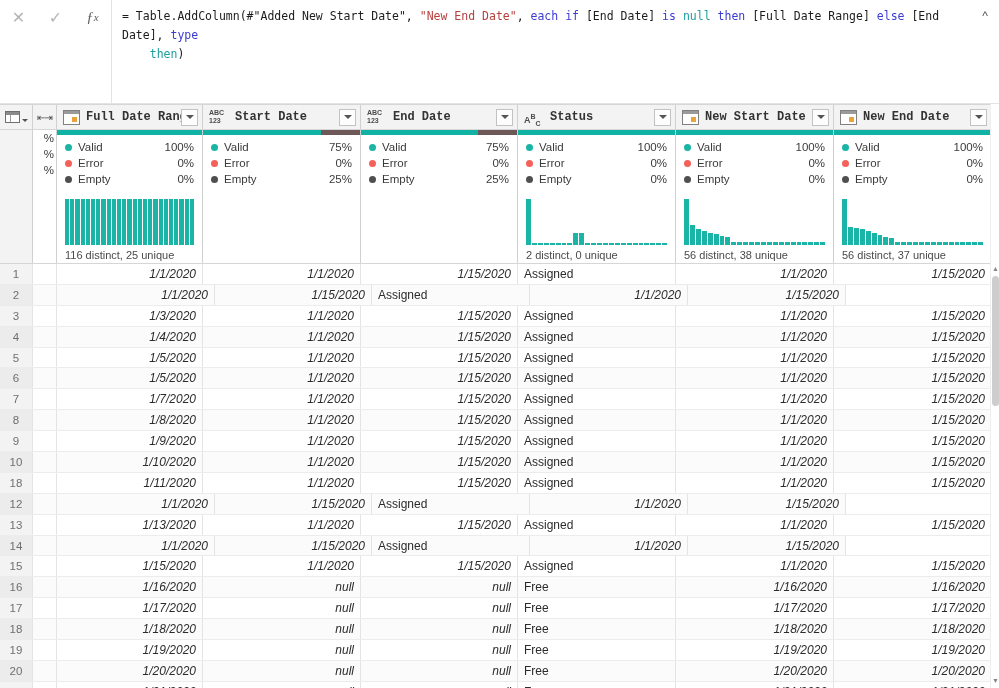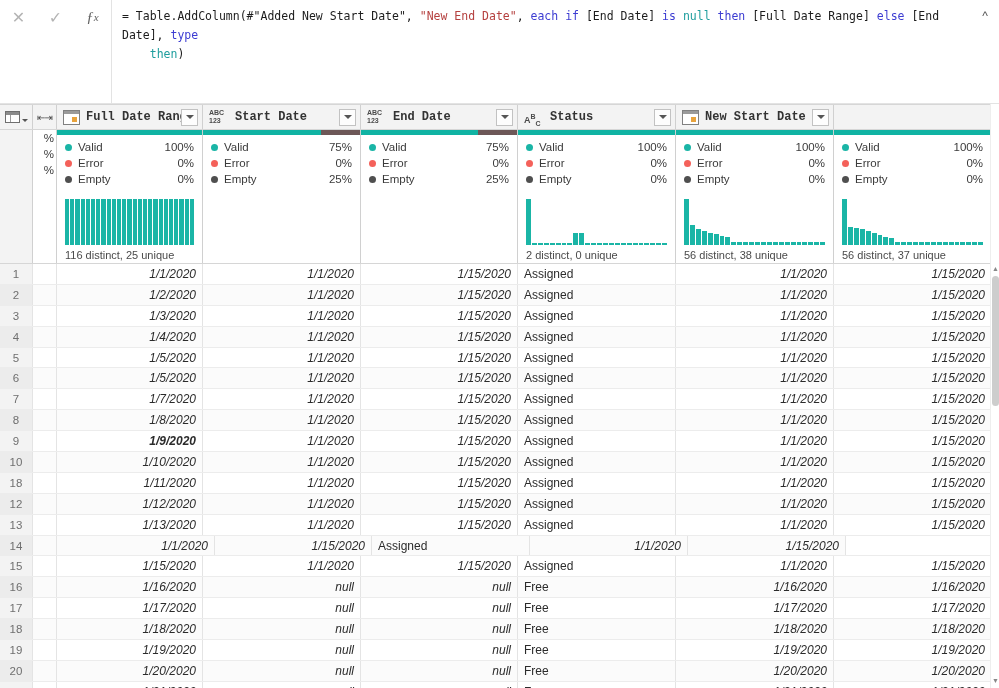--- a/index.html
+++ b/index.html
@@ -386,20 +386,27 @@
           <i></i>
         </div>
       </div>
       <div class="hcell" style="width: 158px; flex: 0 0 158px;">
         <span class="ticon cal"></span>
         <span class="tlabel">New Start Date</span>
         <div class="hdropdown">
           <i></i>
         </div>
       </div>
+      <div class="hcell" style="width: 158px; flex: 0 0 158px;">
+        <span class="ticon cal"></span>
+        <span class="tlabel">New End Date</span>
+        <div class="hdropdown">
+          <i></i>
+        </div>
+      </div>
     </div>
 
   <div id="quality-row" class="row-flex">
     <div id="q-rownum"></div>
     <div id="q-narrow">
       <div class="qstats">
         <div class="qline">
             <span class="qpct">%</span>
           </div>
         <div class="qline">
@@ -663,21 +670,20 @@
         <div class="dcell num" style="width: 146px; flex: 0 0 146px;">1/1/2020</div>
         <div class="dcell num" style="width: 158px; flex: 0 0 158px;">1/1/2020</div>
         <div class="dcell num" style="width: 157px; flex: 0 0 157px;">1/15/2020</div>
         <div class="dcell txt" style="width: 158px; flex: 0 0 158px;">Assigned</div>
         <div class="dcell num" style="width: 158px; flex: 0 0 158px;">1/1/2020</div>
         <div class="dcell num" style="width: 158px; flex: 0 0 158px;">1/15/2020</div>
       </div>
       <div class="drow row-flex alt">
         <div class="rownum">2</div>
         <div class="dgap"></div>
-        <div class="dcell num" style="width: 146px; flex: 0 0 146px;">1/2/2020</div>
         <div class="dcell num" style="width: 158px; flex: 0 0 158px;">1/1/2020</div>
         <div class="dcell num" style="width: 157px; flex: 0 0 157px;">1/15/2020</div>
         <div class="dcell txt" style="width: 158px; flex: 0 0 158px;">Assigned</div>
         <div class="dcell num" style="width: 158px; flex: 0 0 158px;">1/1/2020</div>
         <div class="dcell num" style="width: 158px; flex: 0 0 158px;">1/15/2020</div>
       </div>
       <div class="drow row-flex">
         <div class="rownum">3</div>
         <div class="dgap"></div>
         <div class="dcell num" style="width: 146px; flex: 0 0 146px;">1/3/2020</div>
@@ -733,21 +739,21 @@
         <div class="dcell num" style="width: 146px; flex: 0 0 146px;">1/8/2020</div>
         <div class="dcell num" style="width: 158px; flex: 0 0 158px;">1/1/2020</div>
         <div class="dcell num" style="width: 157px; flex: 0 0 157px;">1/15/2020</div>
         <div class="dcell txt" style="width: 158px; flex: 0 0 158px;">Assigned</div>
         <div class="dcell num" style="width: 158px; flex: 0 0 158px;">1/1/2020</div>
         <div class="dcell num" style="width: 158px; flex: 0 0 158px;">1/15/2020</div>
       </div>
       <div class="drow row-flex">
         <div class="rownum">9</div>
         <div class="dgap"></div>
-        <div class="dcell num" style="width: 146px; flex: 0 0 146px; font-weight: bold;">1/9/2020</div>
+        <div class="dcell num" style="width: 146px; flex: 0 0 146px;">1/9/2020</div>
         <div class="dcell num" style="width: 158px; flex: 0 0 158px;">1/1/2020</div>
         <div class="dcell num" style="width: 157px; flex: 0 0 157px;">1/15/2020</div>
         <div class="dcell txt" style="width: 158px; flex: 0 0 158px;">Assigned</div>
         <div class="dcell num" style="width: 158px; flex: 0 0 158px;">1/1/2020</div>
         <div class="dcell num" style="width: 158px; flex: 0 0 158px;">1/15/2020</div>
       </div>
       <div class="drow row-flex alt">
         <div class="rownum">10</div>
         <div class="dgap"></div>
         <div class="dcell num" style="width: 146px; flex: 0 0 146px;">1/10/2020</div>
@@ -763,21 +769,20 @@
         <div class="dcell num" style="width: 146px; flex: 0 0 146px;">1/11/2020</div>
         <div class="dcell num" style="width: 158px; flex: 0 0 158px;">1/1/2020</div>
         <div class="dcell num" style="width: 157px; flex: 0 0 157px;">1/15/2020</div>
         <div class="dcell txt" style="width: 158px; flex: 0 0 158px;">Assigned</div>
         <div class="dcell num" style="width: 158px; flex: 0 0 158px;">1/1/2020</div>
         <div class="dcell num" style="width: 158px; flex: 0 0 158px;">1/15/2020</div>
       </div>
       <div class="drow row-flex alt">
         <div class="rownum">12</div>
         <div class="dgap"></div>
-        <div class="dcell num" style="width: 146px; flex: 0 0 146px;">1/12/2020</div>
         <div class="dcell num" style="width: 158px; flex: 0 0 158px;">1/1/2020</div>
         <div class="dcell num" style="width: 157px; flex: 0 0 157px;">1/15/2020</div>
         <div class="dcell txt" style="width: 158px; flex: 0 0 158px;">Assigned</div>
         <div class="dcell num" style="width: 158px; flex: 0 0 158px;">1/1/2020</div>
         <div class="dcell num" style="width: 158px; flex: 0 0 158px;">1/15/2020</div>
       </div>
       <div class="drow row-flex">
         <div class="rownum">13</div>
         <div class="dgap"></div>
         <div class="dcell num" style="width: 146px; flex: 0 0 146px;">1/13/2020</div>

